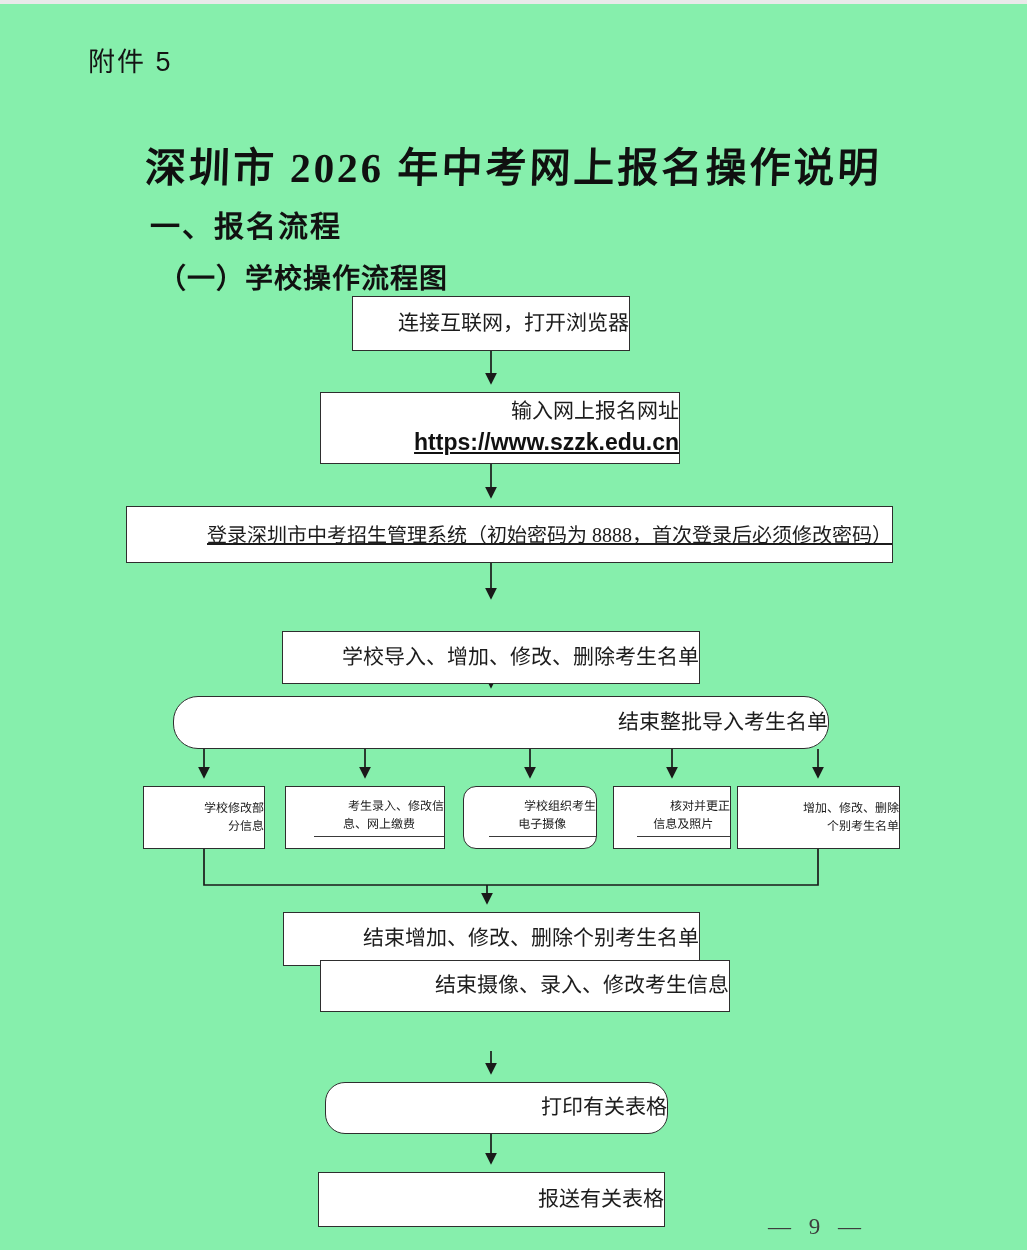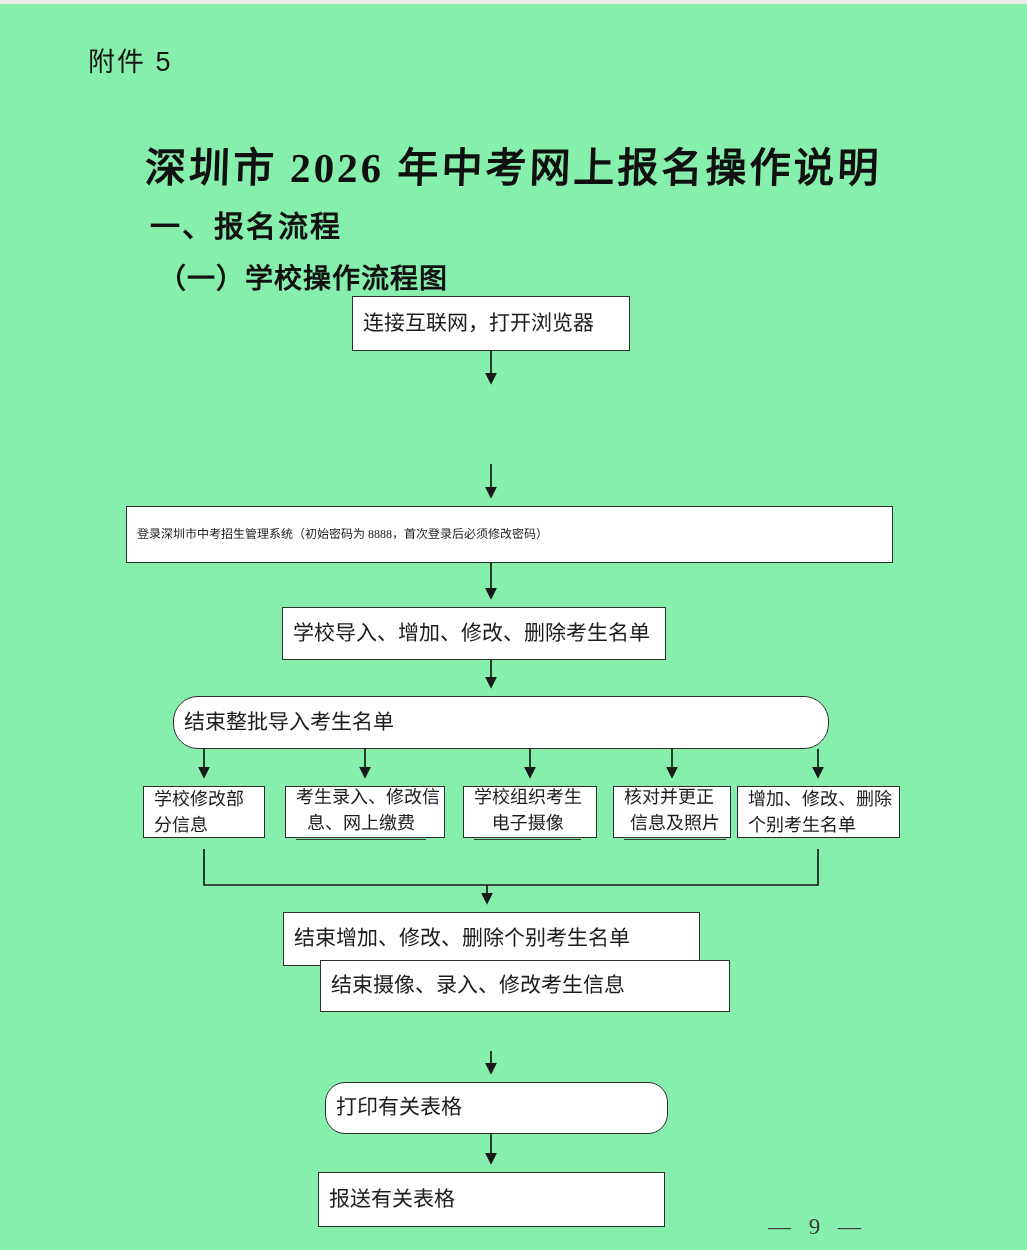--- a/index.html
+++ b/index.html
@@ -31,21 +31,21 @@
   }
   .h-subsection{
     position:absolute;left:158px;top:252px;
     font-size:28px;font-weight:bold;letter-spacing:1px;color:#111;text-align:center;
   }
   .fbox{
     position:absolute;
     border:1.6px solid #2e2e2e;
     background:#fff;
     display:flex;flex-direction:column;
-    align-items:flex-start;justify-content:center;
+    align-items:flex-end;justify-content:center;
     text-align:center;
     font-size:21px;line-height:1.3;color:#1c1c1c;
     box-sizing:border-box;
     padding-left:10px;
   }
   .fbox .ln{display:block;}
   .fbox .u{
     border-bottom:1.6px solid #3a3a3a;
     padding:0 6px 3px 6px;
     min-width:88%;
@@ -59,27 +59,27 @@
   }
   #connectors{position:absolute;left:0;top:0;pointer-events:none;}
   .page-number{
     position:absolute;right:160px;top:1210px;
     font-size:23px;letter-spacing:6px;color:#3d3d3d;
     font-family:"Liberation Serif", serif;
   }
   
   #b1{left:352px;top:292px;width:278px;height:55px;}
   #b2{left:320px;top:388px;width:360px;height:72px;}
-  #b3{left:126px;top:502px;width:767px;height:57px;font-size:12px;}
-  #b4{left:282px;top:603px;width:384px;height:53px;}
+  #b3{left:126px;top:502px;width:767px;height:57px;font-size:20px;text-decoration:underline;}
+  #b4{left:282px;top:627px;width:418px;height:53px;}
   #b5{left:173px;top:692px;width:656px;height:53px;border-radius:25px;}
-  .pbox{top:782px;height:52px;font-size:18px;line-height:1.45;}
+  .pbox{top:782px;height:63px;font-size:12px;line-height:1.45;}
   #pa{left:143px;width:122px;}
   #pb{left:285px;width:160px;}
-  #pc{left:463px;width:134px;}
+  #pc{left:463px;width:134px;border-radius:13px;}
   #pd{left:613px;width:118px;}
   #pe{left:737px;width:163px;}
   #b6{left:283px;top:908px;width:417px;height:54px;}
   #b7{left:320px;top:956px;width:410px;height:52px;}
   #b8{left:325px;top:1078px;width:343px;height:52px;border-radius:20px;}
   #b9{left:318px;top:1168px;width:347px;height:55px;}
 </style>
 </head>
 <body>
 
@@ -116,20 +116,24 @@
       <line x1="491" y1="962" x2="491" y2="986" marker-end="url(#arw)"></line>
       <line x1="491" y1="1047" x2="491" y2="1069" marker-end="url(#arw)"></line>
       <line x1="491" y1="1130" x2="491" y2="1159" marker-end="url(#arw)"></line>
     </g>
   </svg>
 
   <div class="fbox" id="b1">
     <span class="ln">连接互联网，打开浏览器</span>
   </div>
 
+  <div class="fbox" id="b2">
+    <span class="ln">输入网上报名网址</span>
+    <span class="ln url">https://www.szzk.edu.cn</span>
+  </div>
 
   <div class="fbox" id="b3">
     <span class="ln">登录深圳市中考招生管理系统（初始密码为 8888，首次登录后必须修改密码）</span>
   </div>
 
   <div class="fbox" id="b4">
     <span class="ln">学校导入、增加、修改、删除考生名单</span>
   </div>
 
   <div class="fbox" id="b5">

